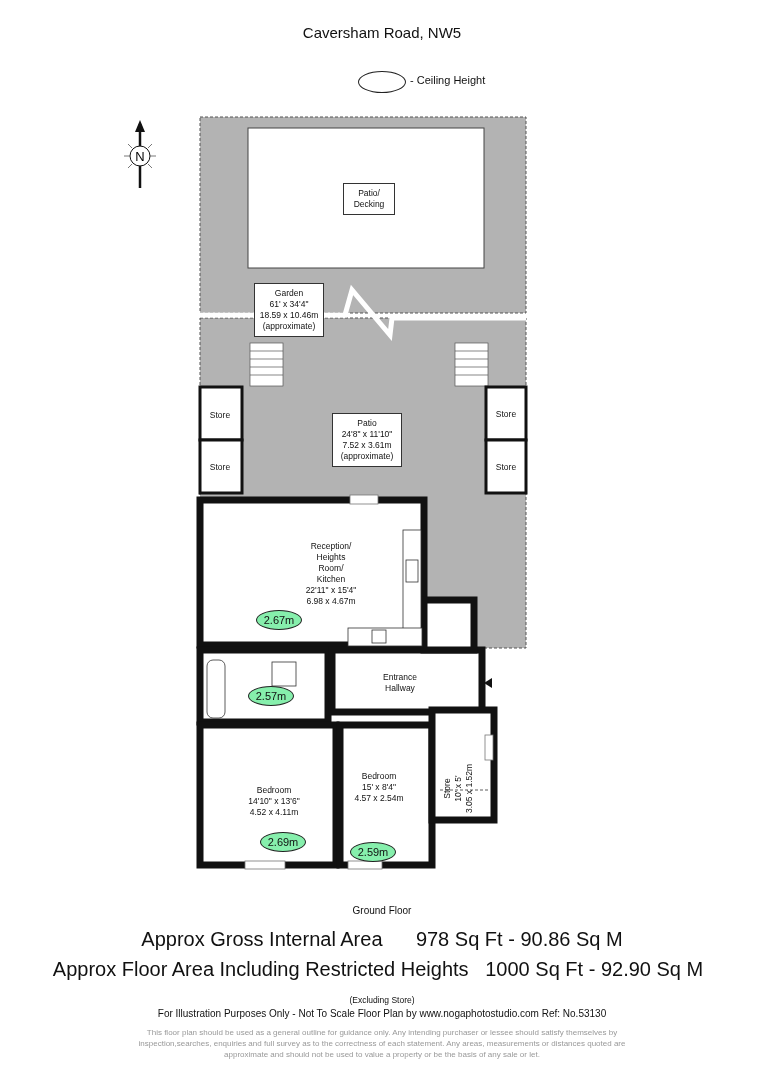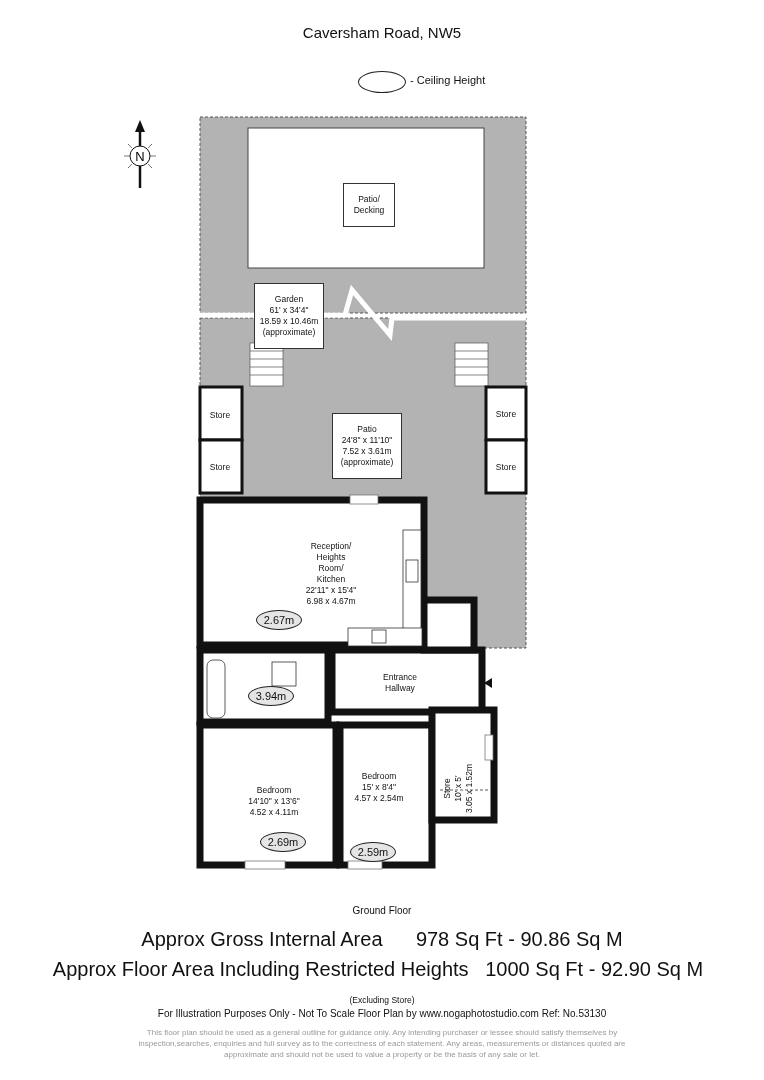--- a/index.html
+++ b/index.html
@@ -4,22 +4,22 @@
 <style>
   html, body { margin:0; padding:0; background:#fff; }
   body { width:764px; height:1080px; position:relative; overflow:hidden; font-family:"Liberation Sans", sans-serif; color:#111; }
   .abs { position:absolute; }
   .title { left:0; width:764px; top:24px; text-align:center; font-size:15px; }
   .legend-oval { left:358px; top:71px; width:46px; height:20px; border:1px solid #222; border-radius:50%; }
   .legend-text { left:410px; top:74px; font-size:11px; }
   .compass { left:118px; top:120px; width:44px; height:70px; }
   .plan { left:0; top:0; width:764px; height:900px; }
   .lbl { position:absolute; text-align:center; font-size:8.5px; line-height:11px; color:#111; }
-  .boxed { background:#fff; border:1px solid #333; padding:10px 3px; }
-  .ceil { position:absolute; border:1px solid #222; border-radius:50%; background:#e5e5e5; font-size:11px; text-align:center; line-height:18px; }
+  .boxed { background:#fff; border:1px solid #333; padding:4px 3px; }
+  .ceil { position:absolute; border:1px solid #222; border-radius:50%; background:#86efac; font-size:11px; text-align:center; line-height:18px; }
   .ground { left:0; width:764px; top:905px; text-align:center; font-size:10px; }
   .area1 { left:0; width:764px; top:928px; text-align:center; font-size:20px; }
   .area2 { left:0; width:756px; top:958px; text-align:center; font-size:20px; }
   .excl { left:0; width:764px; top:995px; text-align:center; font-size:8.5px; }
   .illus { left:0; width:764px; top:1008px; text-align:center; font-size:10px; }
   .disc { left:120px; width:524px; top:1027px; text-align:center; font-size:8px; line-height:11px; color:#999; }
 </style>
 </head>
 <body>
 
@@ -130,21 +130,21 @@
     <div>Kitchen</div>
     <div>22'11" x 15'4"</div>
     <div>6.98 x 4.67m</div>
 </div>
 <div class="ceil" style="left:256px;top:610px;width:44px;height:18px;">2.67m</div>
 
 <div class="lbl" style="left:370px;top:672px;width:60px;text-align:center;">
   <div>Entrance</div>
     <div>Hallway</div>
 </div>
-<div class="ceil" style="left:248px;top:686px;width:44px;height:18px;">3.94m</div>
+<div class="ceil" style="left:248px;top:686px;width:44px;height:18px;">2.57m</div>
 
 <div class="lbl" style="left:238px;top:785px;width:72px;">
   <div>Bedroom</div>
     <div>14'10" x 13'6"</div>
     <div>4.52 x 4.11m</div>
 </div>
 <div class="ceil" style="left:260px;top:832px;width:44px;height:18px;">2.69m</div>
 
 <div class="lbl" style="left:346px;top:771px;width:66px;">
   <div>Bedroom</div>

